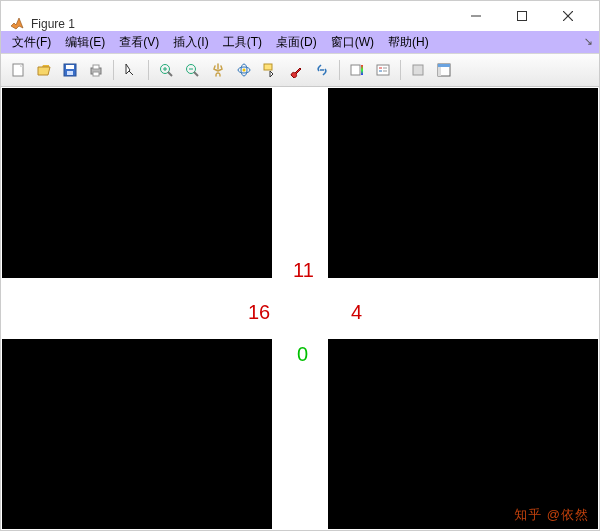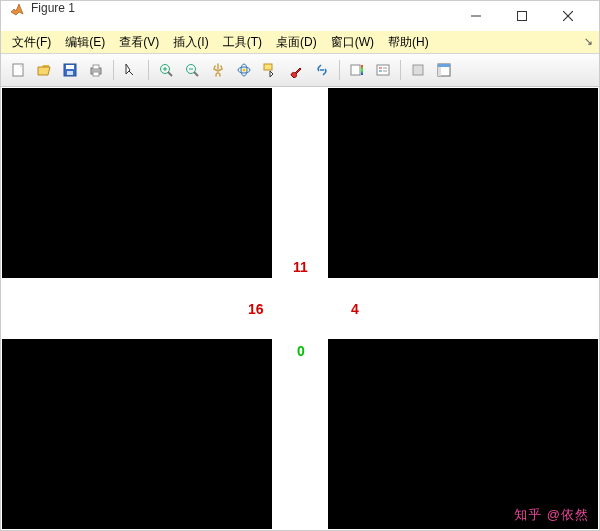--- a/index.html
+++ b/index.html
@@ -1,34 +1,34 @@
 <!DOCTYPE html>
 <html><head>
 <meta charset="utf-8">
 <style>
 html,body{margin:0;padding:0;font-family:"Microsoft YaHei",Tahoma,Arial,sans-serif;font-size:12px;background:#f0f0f0}
 .window{width:600px;height:531px;background:#fff;display:flex;flex-direction:column;position:relative;border:1px solid #ccc;box-sizing:border-box}
-.titlebar{height:30px;display:flex;align-items:flex-start;padding:0 8px 0 8px;color:#333}
+.titlebar{height:30px;display:flex;align-items:flex-end;padding:0 8px 0 8px;color:#333}
 .titlebar .app-icon{width:16px;height:16px;margin-right:6px;display:inline-flex;align-items:center;justify-content:center}
 .titlebar .title{flex:0 0 auto;font-size:12px}
 .titlebar .spacer{flex:1}
 .winbtns{display:flex}
 .winbtn{width:46px;height:30px;display:flex;align-items:center;justify-content:center;color:#333}
-.menubar{height:22px;display:flex;align-items:center;padding:0 4px;border-bottom:1px solid #d6d6d6;font-size:12px;background:#fef9c3;position:relative}
+.menubar{height:22px;display:flex;align-items:center;padding:0 4px;border-bottom:1px solid #d6d6d6;font-size:12px;background:#c4b5fd;position:relative}
 .menubar .menu{padding:2px 7px;cursor:default}
 .menubar .dock{position:absolute;right:6px;top:4px;font-size:11px;color:#555}
 .toolbar{height:28px;display:flex;align-items:center;padding:2px 4px;background:linear-gradient(#fdfdfd,#e9e9e9);border-bottom:1px solid #c9c9c9}
 .tbtn{width:22px;height:22px;margin:0 1px;display:flex;align-items:center;justify-content:center;border:1px solid transparent;border-radius:2px}
 .tsep{width:1px;height:20px;background:#c9c9c9;margin:0 4px}
 .canvas{flex:1;position:relative;background:#fff;overflow:hidden}
 .quad{position:absolute;background:#000}
-.lbl{position:absolute;font-size:14px;font-weight:bold}
+.lbl{position:absolute;font-size:20px;font-weight:normal}
 .red{color:#d00000}
 .green{color:#00c000}
-.watermark{position:absolute;right:10px;bottom:6px;color:#ec4899;font-size:13px;letter-spacing:1px}
+.watermark{position:absolute;right:10px;bottom:6px;color:#c2410c;font-size:13px;letter-spacing:1px}
 svg{display:block}
 </style>
 </head>
 <body>
 
 <div class="window">
 
   <div class="titlebar">
     <span class="app-icon">
       <svg width="16" height="16" viewBox="0 0 16 16">

